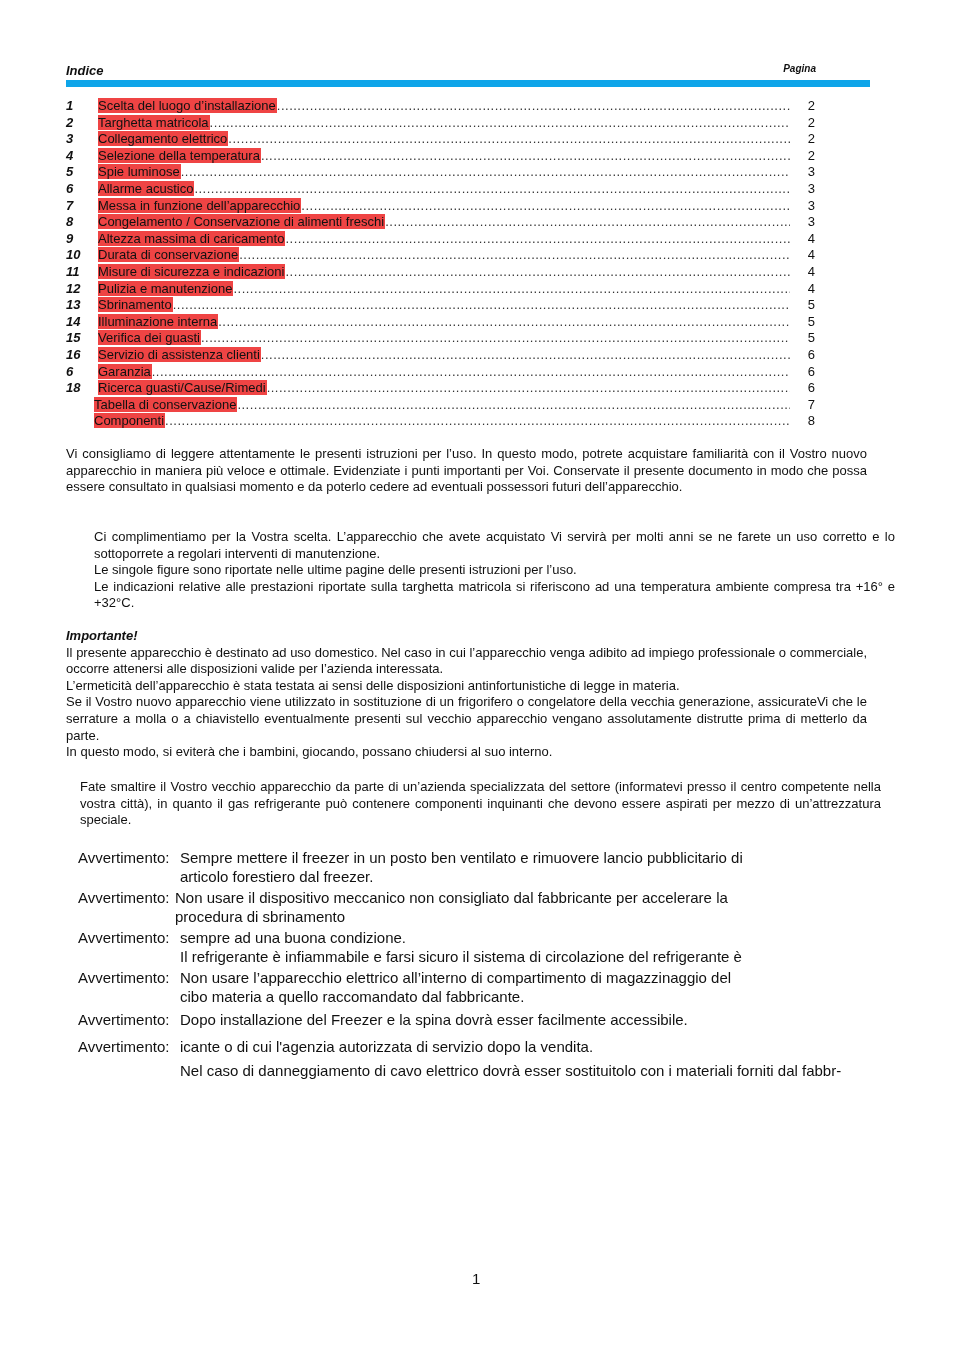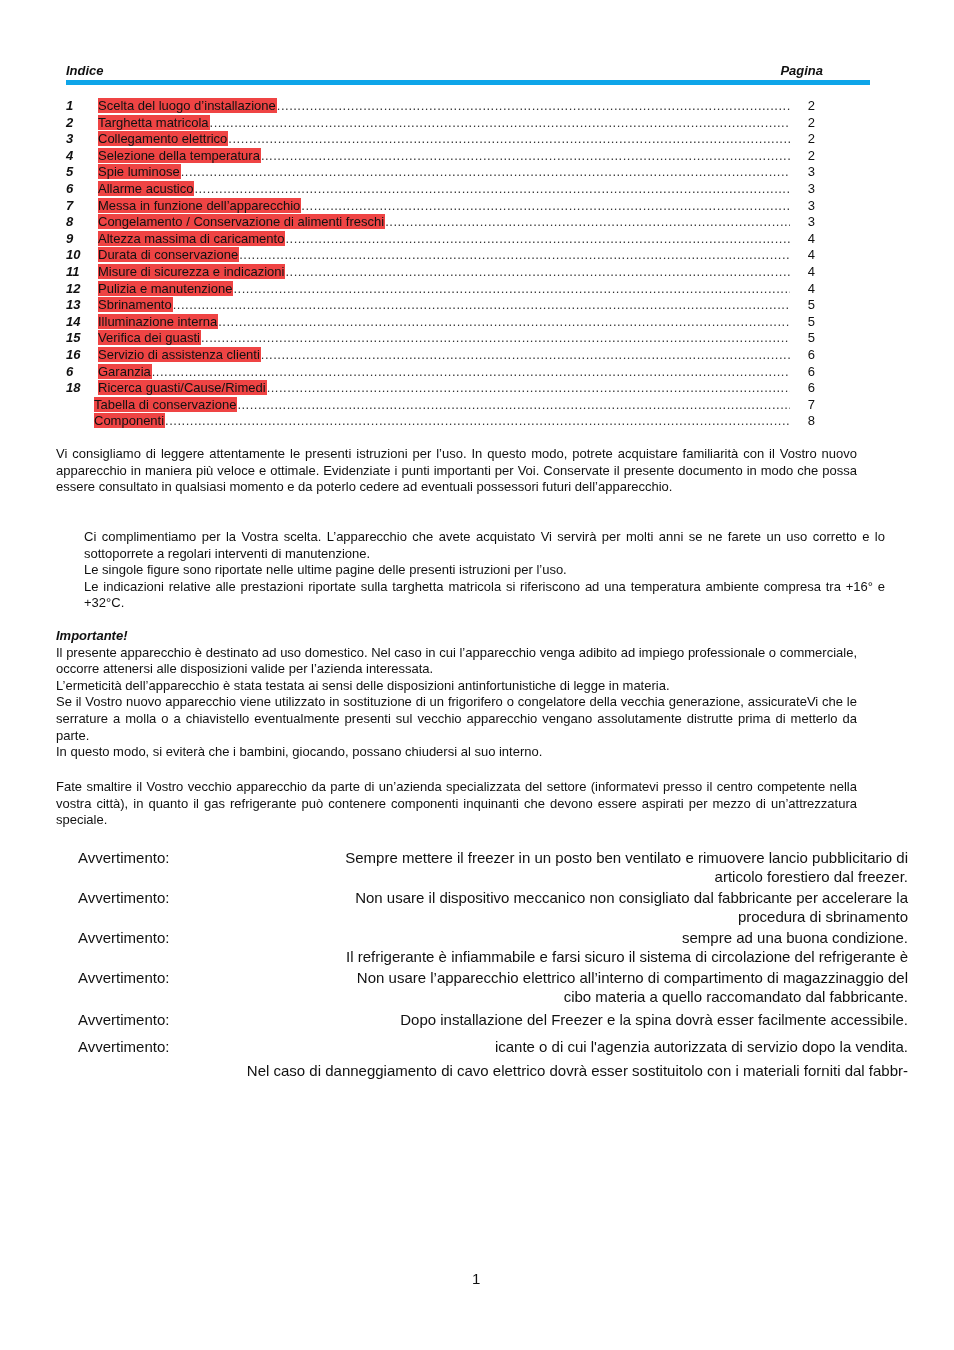--- a/index.html
+++ b/index.html
@@ -2,46 +2,46 @@
 <html><head>
   <meta charset="utf-8">
   <style>
     html, body { margin: 0; padding: 0; background: #ffffff; }
     body {
       width: 954px; height: 1350px; position: relative; overflow: hidden;
       font-family: "Liberation Sans", sans-serif; color: #111;
     }
     .header {
       position: absolute; left: 66px; top: 62px; width: 804px; height: 18px;
-      border-bottom: 5px solid #0ea5e9;
+      border-bottom: 7px solid #0ea5e9;
     }
     .header .idx { position: absolute; left: 0; top: 1px; font-size: 13px; font-weight: bold; font-style: italic; }
-    .header .pag { position: absolute; right: 47px; top: 1px; font-size: 13px; font-weight: bold; font-style: italic; text-align: right; }
+    .header .pag { position: absolute; right: 54px; top: 1px; font-size: 10px; font-weight: bold; font-style: italic; text-align: right; }
 
     .toc { position: absolute; left: 66px; top: 98px; width: 752px; }
     .toc-row { position: relative; height: 16.6px; font-size: 13px; line-height: 16.6px; white-space: nowrap; }
     .toc-num { position: absolute; left: 0; width: 28px; font-weight: bold; font-style: italic; }
     .toc-title-wrap { position: absolute; left: 32px; right: 28px; overflow: hidden; white-space: nowrap; }
     .toc-row.sub .toc-title-wrap { left: 28px; }
     .toc-title-wrap::after {
       content: "...................................................................................................................................................................................................................................................";
       letter-spacing: 0.5px; color: #333;
     }
     .toc-title { background: #ef4444; padding-right: 1px; }
     .toc-page { position: absolute; right: 3px; width: 20px; text-align: right; }
 
-    .body-text { position: absolute; left: 56px; width: 801px; font-size: 13px; line-height: 16.6px; text-align: justify; }
+    .body-text { position: absolute; left: 66px; width: 801px; font-size: 13px; line-height: 16.6px; text-align: justify; }
     .body-text p { margin: 0; }
     .p1 { top: 446px; }
     .p2 { top: 529px; margin-left: 28px; }
     .p3 { top: 628px; }
-    .p4 { top: 779px; }
+    .p4 { top: 779px; margin-left: 14px; }
     .imp-title { font-weight: bold; font-style: italic; }
 
-    .warnings { position: absolute; left: 78px; top: 848px; width: 830px; font-size: 15px; text-align: right; }
+    .warnings { position: absolute; left: 78px; top: 848px; width: 830px; font-size: 15px; }
     .warn { position: relative; margin-bottom: 2px; line-height: 19px; }
     .warn .lbl { position: absolute; left: 0; top: 0; }
     .warn .txt { display: block; padding-left: 102px; text-indent: 0; }
     .warn .txt .cont { display: block; padding-left: 0; }
     .page-number { position: absolute; left: 472px; top: 1270px; font-size: 15px; }
   </style>
 </head>
 <body>
 
 <div class="header">

